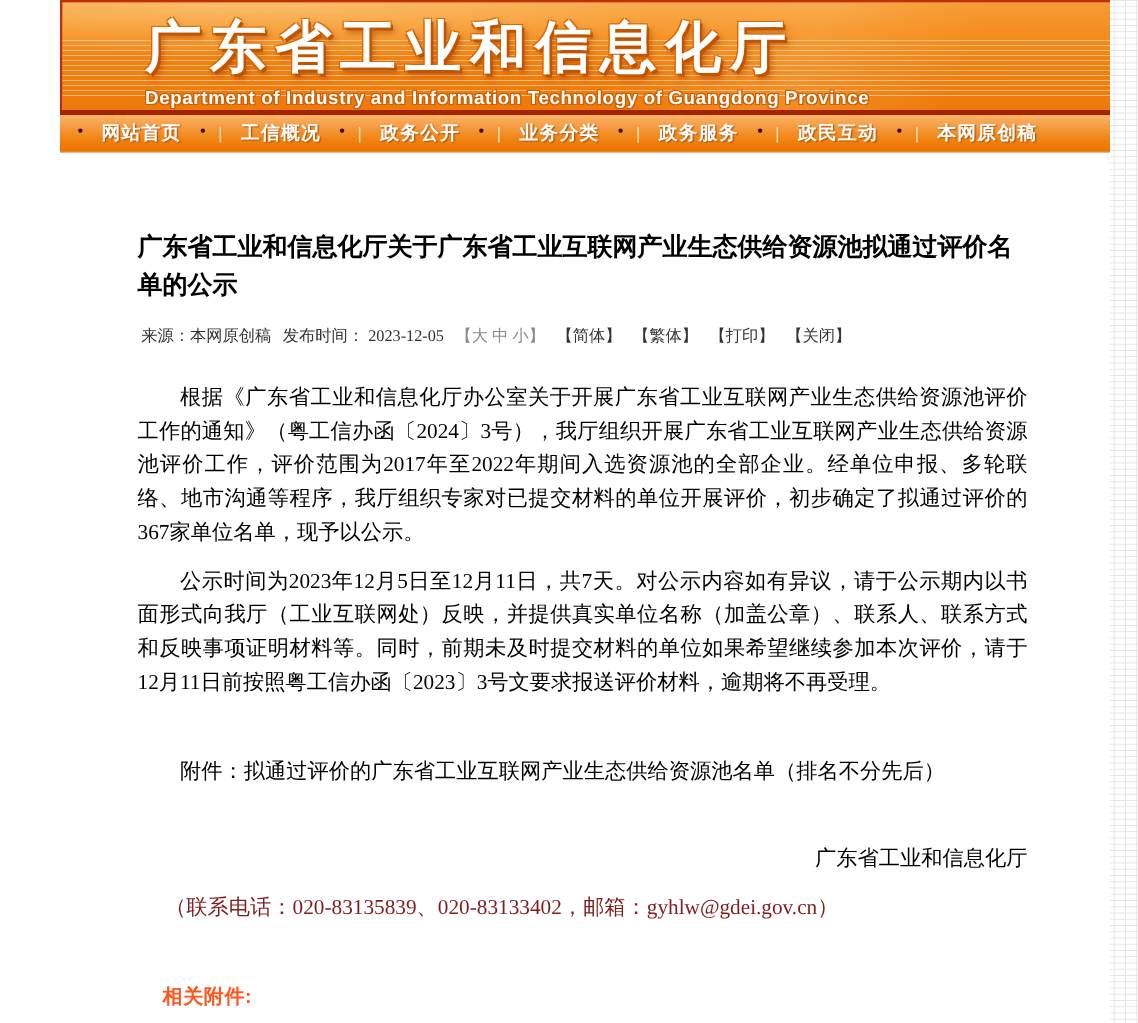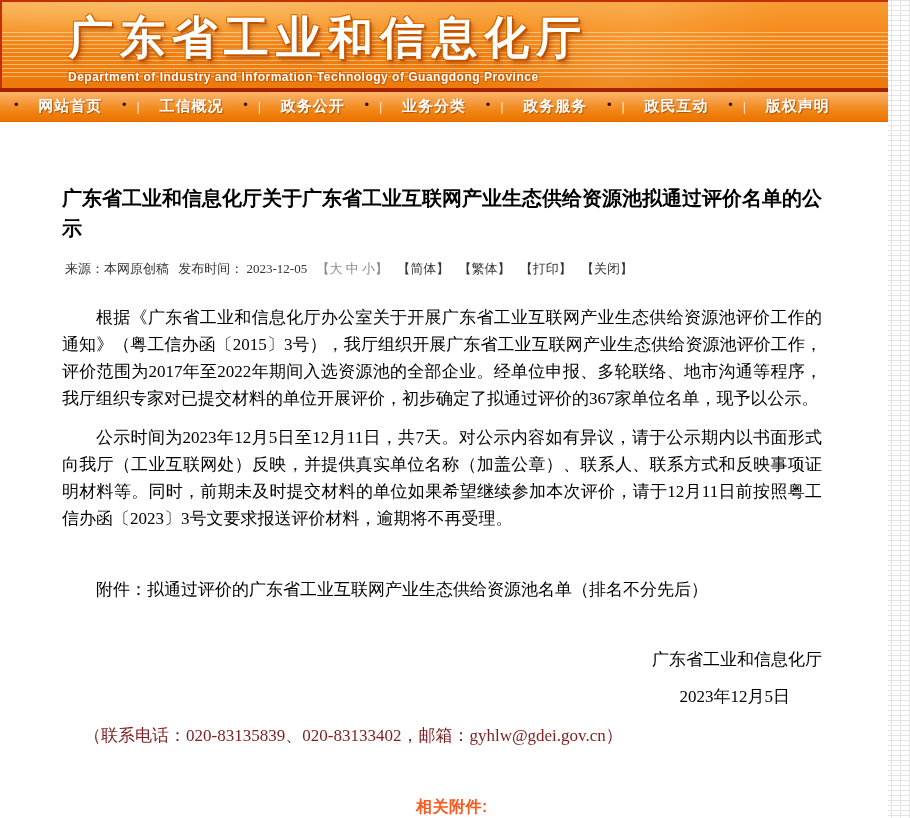--- a/index.html
+++ b/index.html
@@ -13,20 +13,21 @@
       linear-gradient(to bottom,#e4e4e4 1px,transparent 1px);
     background-size:9px 5px;
     height:818px;
     overflow:hidden;
   }
   .page {
     width:888px;
     min-height:818px;
     background:#fff;
     position:relative;
+    padding-left:48px;
   }
   
   .banner {
     position:relative;
     height:88px;
     border-top:2px solid #c23000;
     border-left:2px solid #c23000;
     background:linear-gradient(180deg,#f79b33 0%,#f58d1e 30%,#f08012 60%,#ed7a0a 100%);
     overflow:hidden;
   }
@@ -54,21 +55,21 @@
     color:#fff;
     text-shadow:
       2px 2px 0 #c25400, -1px -1px 0 #d96a00,
       1px -1px 0 #d96a00, -1px 1px 0 #d96a00,
       3px 4px 5px rgba(140,50,0,.55);
     white-space:nowrap;
   }
   .banner-subtitle {
     position:relative;
     margin:2px 0 0 66px;
-    font-size:12px;
+    font-size:15px;
     font-weight:bold;
     letter-spacing:.5px;
     color:#fff;
     text-shadow:
       1px 1px 0 #cf5e00, -1px -1px 0 #cf5e00,
       1px -1px 0 #cf5e00, -1px 1px 0 #cf5e00;
     white-space:nowrap;
   }
   .header-divider { height:4px; background:#a32300; border-left:2px solid #a32300; }
   
@@ -125,21 +126,21 @@
     margin-top:14px; text-align:right; padding-right:32px;
     font-family:"Liberation Serif","DejaVu Serif",serif;
     font-size:17px; color:#000;
   }
   .contact-line {
     margin-top:16px; text-indent:1.3em;
     font-family:"Liberation Serif","DejaVu Serif",serif;
     font-size:17px; color:#7f1d1d;
   }
   
-  .related { margin:50px 0 0 20px;text-align:center; }
+  .related { margin:50px 0 0 20px; }
   .related-heading {
     color:#ff571e; font-size:16px; font-weight:bold;
     letter-spacing:.5px;
   }
 </style>
 </head>
 <body>
 
 <div class="page">
 
@@ -176,45 +177,44 @@
     <span class="nav-item">政务服务</span>
     <span class="nav-sep">
         <span class="nav-dot">•</span>
         <span class="nav-pipe">|</span>
       </span>
     <span class="nav-item">政民互动</span>
     <span class="nav-sep">
         <span class="nav-dot">•</span>
         <span class="nav-pipe">|</span>
       </span>
-    <span class="nav-item">版权声明</span>
+    <span class="nav-item">本网原创稿</span>
   </div>
 
   <div class="main">
     <h1 class="article-title">广东省工业和信息化厅关于广东省工业互联网产业生态供给资源池拟通过评价名单的公示</h1>
 
     <div class="meta">
       <span>来源：本网原创稿</span>
       <span>发布时间： 2023-12-05</span>
       <span class="sizer ctrl">【大 中 小】</span>
       <span class="ctrl">【简体】</span>
       <span class="ctrl">【繁体】</span>
       <span class="ctrl">【打印】</span>
       <span class="ctrl">【关闭】</span>
     </div>
 
     <div class="body-text">
-      <p>根据《广东省工业和信息化厅办公室关于开展广东省工业互联网产业生态供给资源池评价工作的通知》（粤工信办函〔2015〕3号），我厅组织开展广东省工业互联网产业生态供给资源池评价工作，评价范围为2017年至2022年期间入选资源池的全部企业。经单位申报、多轮联络、地市沟通等程序，我厅组织专家对已提交材料的单位开展评价，初步确定了拟通过评价的367家单位名单，现予以公示。</p>
+      <p>根据《广东省工业和信息化厅办公室关于开展广东省工业互联网产业生态供给资源池评价工作的通知》（粤工信办函〔2024〕3号），我厅组织开展广东省工业互联网产业生态供给资源池评价工作，评价范围为2017年至2022年期间入选资源池的全部企业。经单位申报、多轮联络、地市沟通等程序，我厅组织专家对已提交材料的单位开展评价，初步确定了拟通过评价的367家单位名单，现予以公示。</p>
       <p>公示时间为2023年12月5日至12月11日，共7天。对公示内容如有异议，请于公示期内以书面形式向我厅（工业互联网处）反映，并提供真实单位名称（加盖公章）、联系人、联系方式和反映事项证明材料等。同时，前期未及时提交材料的单位如果希望继续参加本次评价，请于12月11日前按照粤工信办函〔2023〕3号文要求报送评价材料，逾期将不再受理。</p>
     </div>
 
     <div class="attachment-line">附件：拟通过评价的广东省工业互联网产业生态供给资源池名单（排名不分先后）</div>
 
     <div class="signature">广东省工业和信息化厅</div>
-    <div class="sign-date">2023年12月5日</div>
 
     <div class="contact-line">（联系电话：020-83135839、020-83133402，邮箱：gyhlw@gdei.gov.cn）</div>
 
     <div class="related">
       <div class="related-heading">相关附件:</div>
 
     </div>
   </div>
 
 </div>

